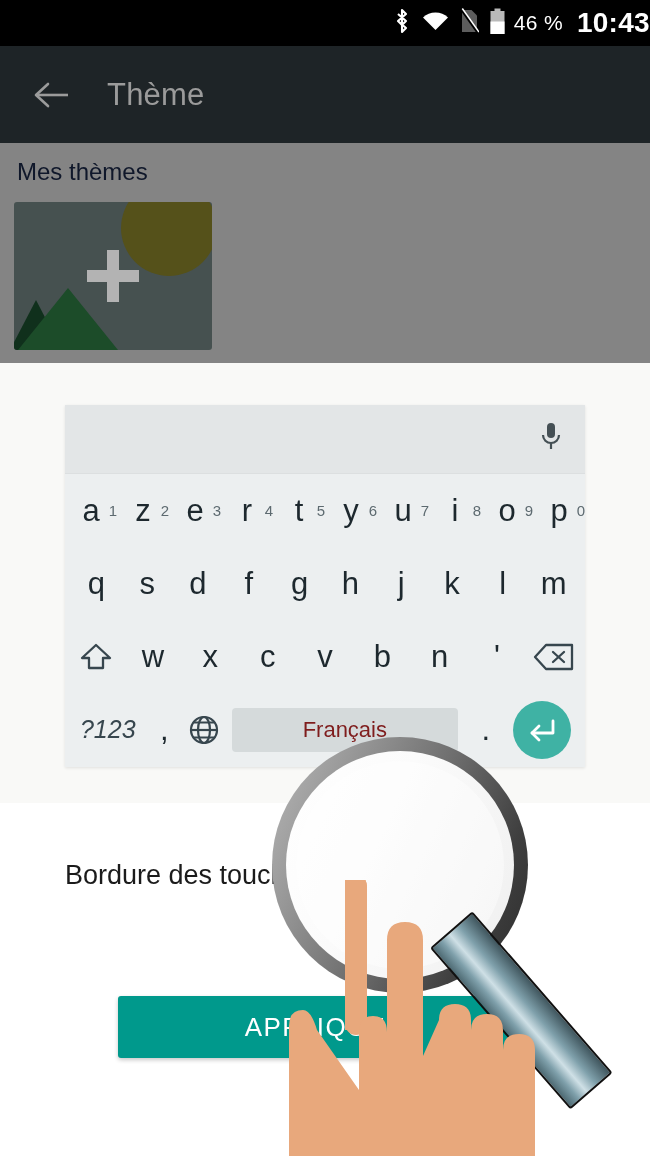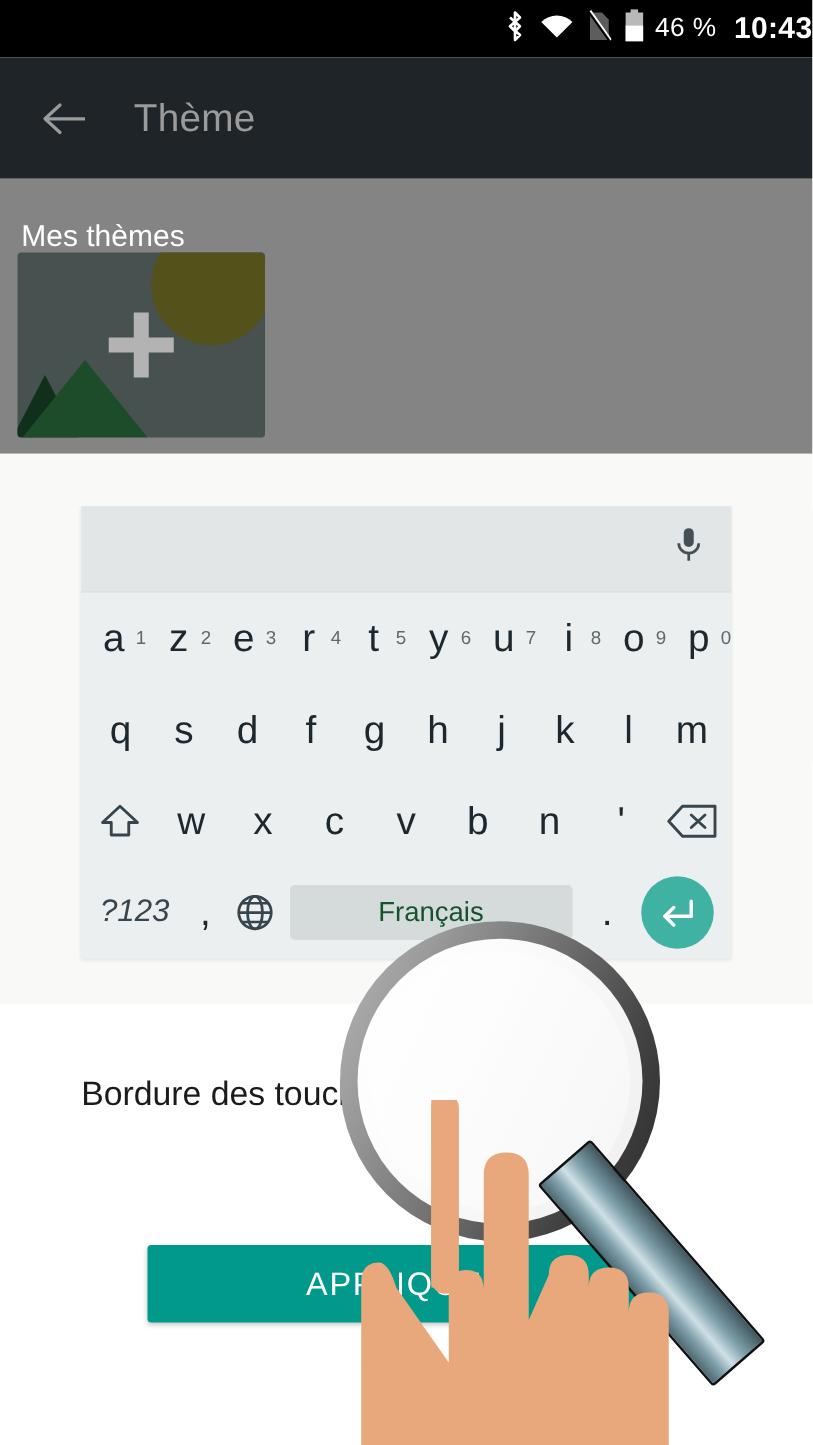--- a/index.html
+++ b/index.html
@@ -14,40 +14,40 @@
 
   
   .statusbar{
     position:absolute;left:0;top:0;width:650px;height:46px;
     background:#000000;
     display:flex;align-items:center;justify-content:flex-end;
     box-sizing:border-box;
   }
   .sb-icons{display:flex;align-items:center;gap:10px;}
   .sb-text{color:#ffffff;font-size:21px;letter-spacing:.3px;margin-left:8px;}
-  .sb-time{color:#ffffff;font-size:24px;font-weight:bold;margin-left:14px;letter-spacing:.3px;}
+  .sb-time{color:#ffffff;font-size:28px;font-weight:bold;margin-left:14px;letter-spacing:.3px;}
 
   
   .appbar{
     position:absolute;left:0;top:46px;width:650px;height:97px;
     background:#1e2427;
     display:flex;align-items:center;
   }
   .back-arrow{width:46px;height:46px;margin-left:30px;display:flex;align-items:center;justify-content:center;}
   .appbar-title{
     color:#9b9b9b;font-size:31px;margin-left:31px;letter-spacing:.2px;
   }
 
   
   .themes-section{
     position:absolute;left:0;top:143px;width:650px;height:220px;
     background:#848484;
   }
   .themes-label{
-    position:absolute;left:17px;top:33px;color:#ffffff;font-size:24px;
+    position:absolute;left:17px;top:15px;color:#0f172a;font-size:24px;
   }
   .theme-card{
     position:absolute;left:14px;top:59px;width:198px;height:148px;
     background:#465150;border-radius:3px;overflow:hidden;
   }
   .tc-circle{
     position:absolute;right:-5px;top:-22px;width:96px;height:96px;border-radius:50%;
     background:#55511a;
   }
   .tc-mtn-a{
@@ -89,21 +89,21 @@
     position:absolute;top:9px;right:50%;margin-right:-26px;
     font-size:15px;color:#5d6a70;
   }
   .krow2{padding:0 6px;}
   .krow3{padding:0 2px;}
   .krow4{padding:0 6px;}
   .key-sym{font-size:25px;color:#37464e;font-style:italic;}
   .key-space{
     flex:4;display:flex;align-items:center;justify-content:center;
     height:44px;background:#d5dadb;border-radius:4px;margin:0 8px;
-    color:#14532d;font-size:22px;
+    color:#7f1d1d;font-size:22px;
   }
   .key-enter-wrap{flex:1.3;display:flex;align-items:center;justify-content:center;}
   .key-enter{
     width:58px;height:58px;border-radius:50%;background:#3fb2a4;
     display:flex;align-items:center;justify-content:center;
   }
   .key-narrow{flex:.7;}
   .key-wide{flex:1.3;}
 
   

